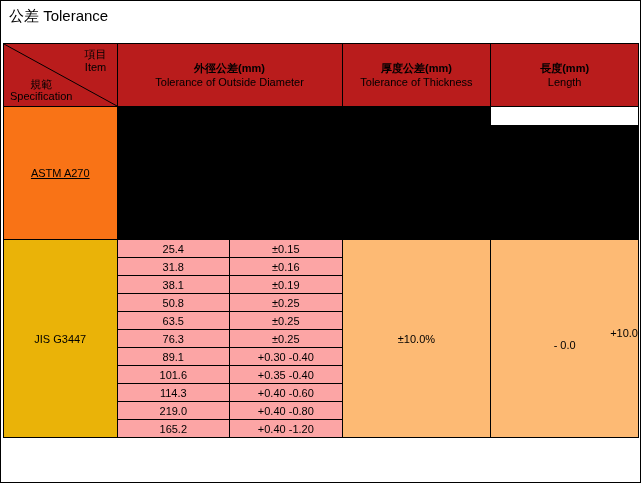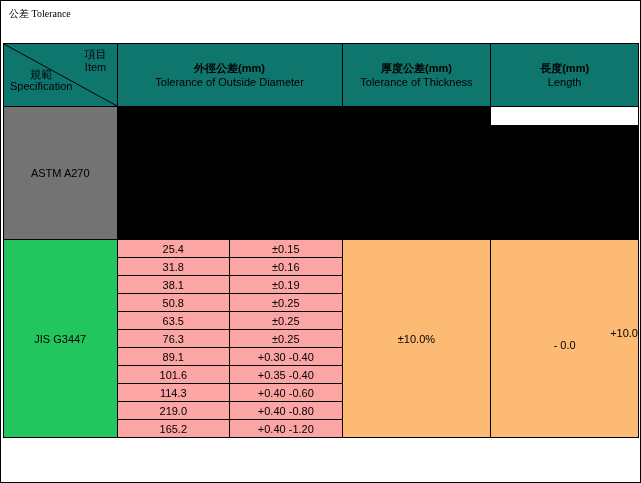--- a/index.html
+++ b/index.html
@@ -19,24 +19,23 @@
     width: 641px;
     height: 483px;
     box-sizing: border-box;
     border: 1px solid #000000;
     background: #ffffff;
   }
   .title {
     position: absolute;
     left: 8px;
     top: 6px;
-    font-size: 10px;
+    font-size: 15px;
     color: #000000;
     white-space: nowrap;
-    font-family: Liberation Serif, serif;
   }
   .table-wrap {
     position: absolute;
     left: 2px;
     top: 42px;
     width: 636px;
   }
   table.tol {
     border-collapse: collapse;
     table-layout: fixed;
@@ -48,21 +47,21 @@
     padding: 0;
     vertical-align: middle;
     text-align: center;
     font-weight: normal;
     font-size: 11px;
     color: #000000;
   }
   
   .hdr {
     height: 62px;
-    background: #0f766e;
+    background: #b91c1c;
   }
   .hdr-spec {
     position: relative;
     width: 113px;
     height: 62px;
     overflow: hidden;
   }
   .hdr-spec .diag {
     position: absolute;
     left: 0; top: 0;
@@ -72,47 +71,48 @@
     position: absolute;
     right: 10px;
     top: 4px;
     font-size: 11px;
     text-align: center;
     line-height: 1.15;
   }
   .hdr-spec .spec-lbl {
     position: absolute;
     left: 6px;
-    bottom: 13px;
+    bottom: 3px;
     font-size: 11px;
     text-align: center;
     line-height: 1.15;
   }
   .hdr-cell .l1 { display: block; line-height: 1.3; font-weight: bold; }
   .hdr-cell .l2 { display: block; line-height: 1.3; }
 
   
   .astm-label {
-    background: #737373;
+    background: #f97316;
     width: 113px;
     font-size: 11px;
+    text-decoration: underline;
   }
   .black {
     background: #000000;
     color: #000000;
   }
   .blk-row td { height: 18px; }
   .pale {
     background: #fca5a5;
   }
   .cyan {
     background: #fdba74;
   }
   .jis-label {
-    background: #22c55e;
+    background: #eab308;
     font-size: 11px;
   }
   .num {
     font-size: 11px;
     text-align: center;
   }
   .row-h { height: 18px; }
   .len-cell .plus { display:block;text-align:right; }
   .len-cell .minus { display:block; }
   .white-box {

